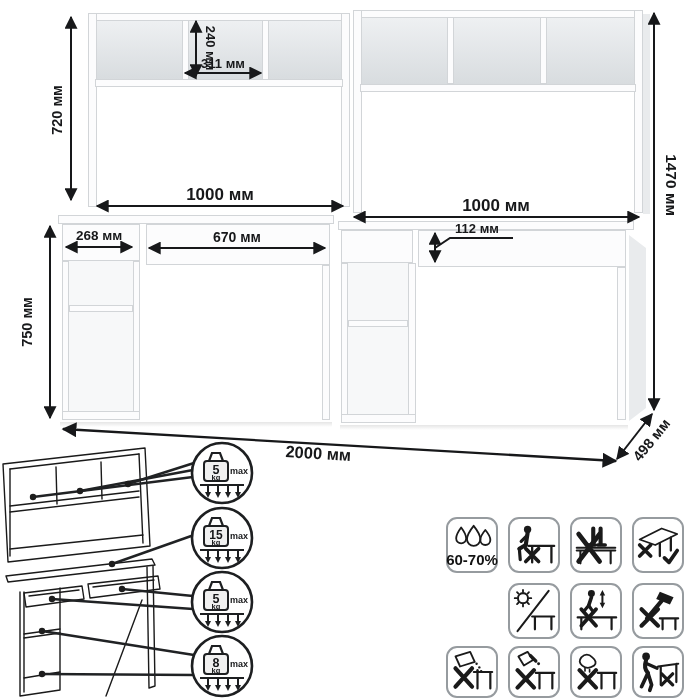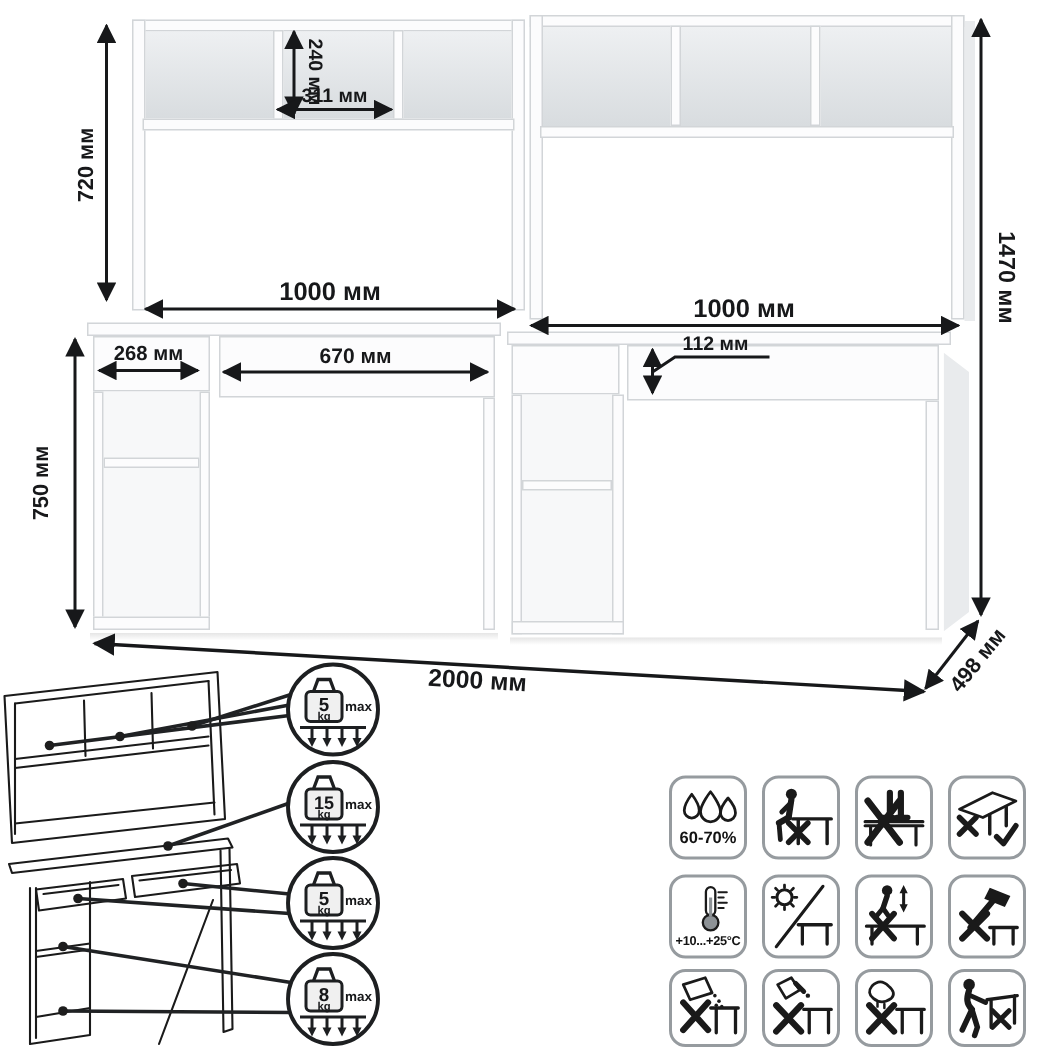--- a/index.html
+++ b/index.html
@@ -231,21 +231,21 @@
         </g>
     </g>
   </svg>
 
   <div class="cell" style="left:446px;top:517px">
     <svg width="40" height="27" viewBox="0 0 48 30">
       <path class="ic" stroke-width="2.2" d="M11 3C11 3 5 11 5 16a6 6 0 0 0 12 0C17 11 11 3 11 3Z"></path>
       <path class="ic" stroke-width="2.2" d="M26 1C26 1 18 11 18 17a8 8 0 0 0 16 0C34 11 26 1 26 1Z"></path>
       <path class="ic" stroke-width="2.2" d="M40 6C40 6 34 13 34 18a6 6 0 0 0 12 0C46 13 40 6 40 6Z"></path>
     </svg>
-    <div class="lbl" style="font-size:11px">60-70%</div>
+    <div class="lbl" style="font-size:15px">60-70%</div>
   </div>
   <div class="cell" style="left:508px;top:517px">
     <svg width="44" height="44" viewBox="0 0 48 48">
       <path class="ic" stroke-width="2.5" d="M18 25 H46 M22 25 V43 M43 25 V43"></path>
       <circle class="if" cx="17" cy="7" r="4"></circle>
       <path class="ic" stroke-width="4.5" d="M17 11 L15 24"></path>
       <path class="ic" stroke-width="4.5" d="M15 24 L8 28"></path>
       <path class="ic" stroke-width="3.5" d="M8 28 L9 40 M16 14 L10 20"></path>
       <path class="ic" stroke-width="4" d="M15 28 L29 42 M29 28 L15 42"></path>
     </svg>
@@ -260,29 +260,20 @@
   </div>
   <div class="cell" style="left:632px;top:517px">
     <svg width="44" height="44" viewBox="0 0 48 48">
       <path class="ic" stroke-width="2" d="M4 18 L28 6 L45 12 L21 24 Z"></path>
       <path class="ic" stroke-width="2.5" d="M38 16 V30 M26 22 V36"></path>
       <path class="ic" stroke-width="4" d="M4 24 L16 36 M16 24 L4 36"></path>
       <path class="ic" stroke-width="4" d="M31 38 L36 43 L45 30"></path>
     </svg>
   </div>
 
-  <div class="cell" style="left:446px;top:583px">
-    <svg width="40" height="32" viewBox="0 0 48 46">
-      <rect class="ic" stroke-width="2.2" x="22" y="2" width="9" height="27" rx="4.5"></rect>
-      <circle cx="26.5" cy="36" r="7.5" fill="#8d9296" stroke="#1a1a1a" stroke-width="2.2"></circle>
-      <line x1="26.5" y1="12" x2="26.5" y2="30" stroke="#8d9296" stroke-width="3"></line>
-      <path class="ic" stroke-width="2" d="M34 7 h8 M34 12 h5 M34 17 h8 M34 22 h5"></path>
-    </svg>
-    <div class="lbl" style="font-size:8.5px;letter-spacing:-0.2px">+10...+25°C</div>
-  </div>
   <div class="cell" style="left:508px;top:583px">
     <svg width="44" height="44" viewBox="0 0 48 48">
       <circle class="ic" stroke-width="2.2" cx="12" cy="10" r="5.5"></circle>
       <path class="ic" stroke-width="2" d="M12 1 V3 M12 17 V19 M3 10 H5 M19 10 H21 M5.5 3.5 L7 5 M17 15 L18.5 16.5 M18.5 3.5 L17 5 M7 15 L5.5 16.5"></path>
       <path class="ic" stroke-width="2.2" d="M40 2 L6 46"></path>
       <path class="ic" stroke-width="2.4" d="M22 30 H46 M25 30 V44 M43 30 V44"></path>
     </svg>
   </div>
   <div class="cell" style="left:570px;top:583px">
     <svg width="44" height="44" viewBox="0 0 48 48">

